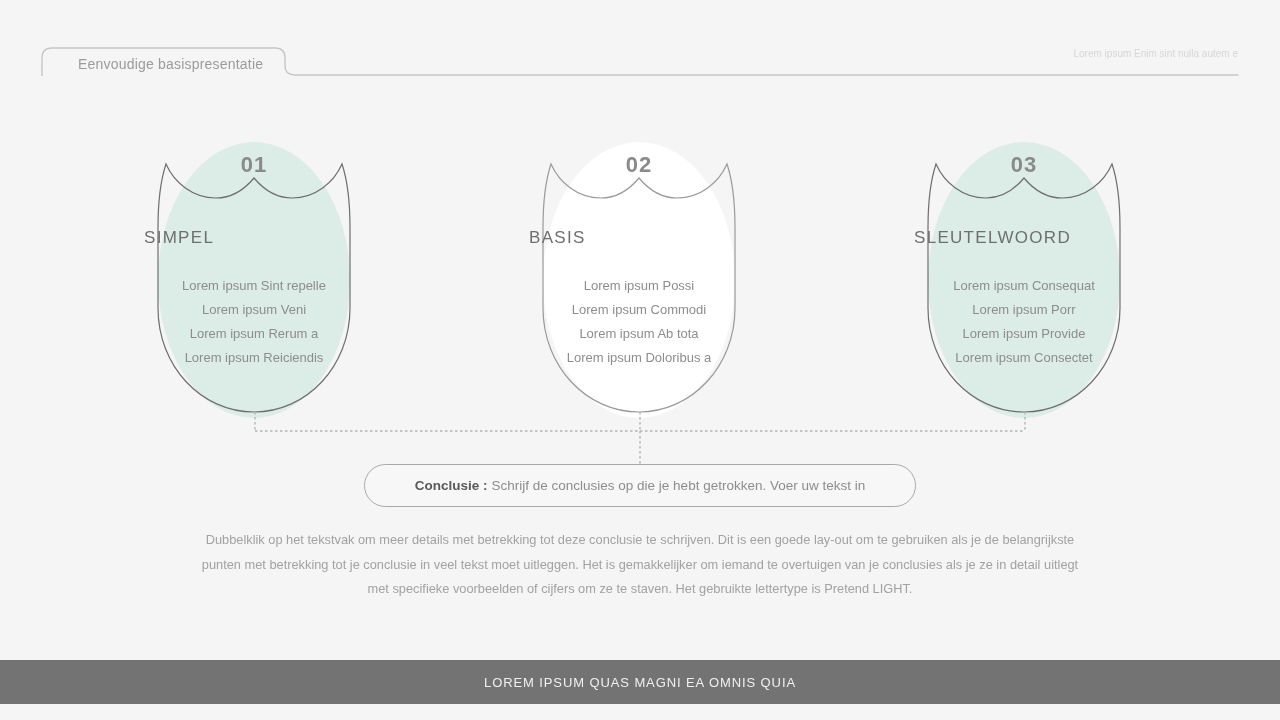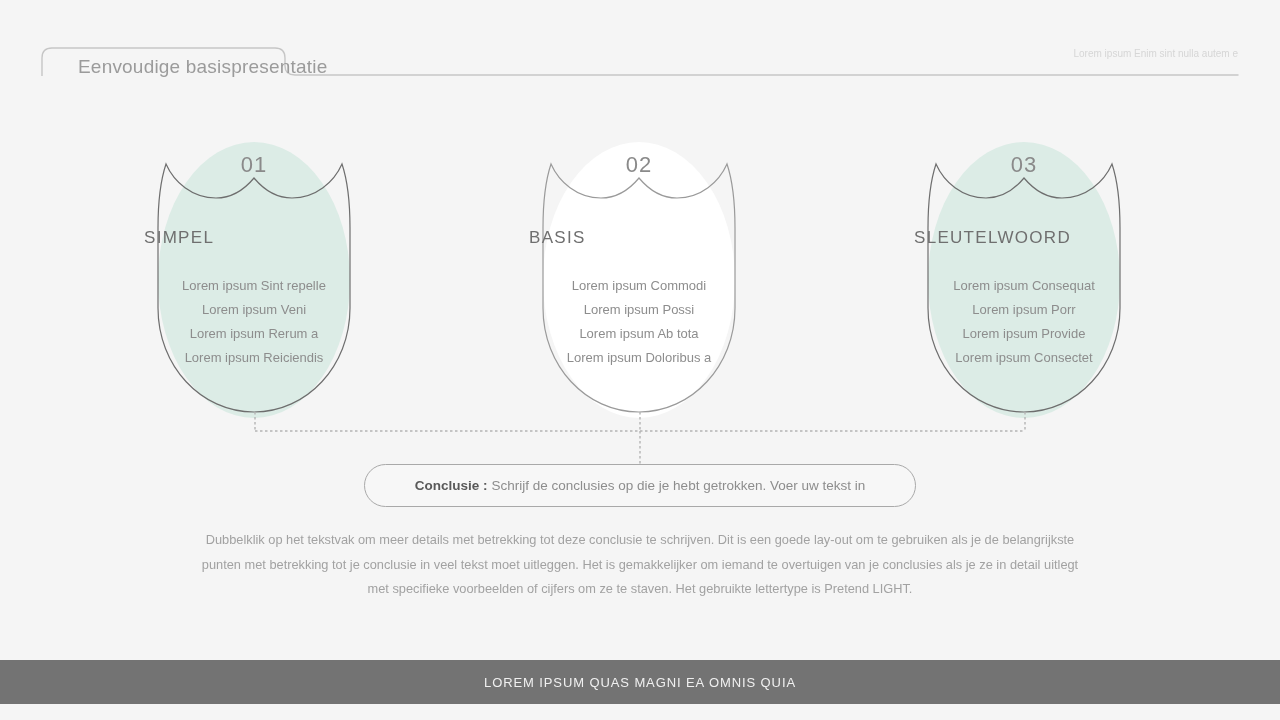--- a/index.html
+++ b/index.html
@@ -15,37 +15,38 @@
     background:#f5f5f5;
   }
 
   
   .tab-wrap {
     position:absolute; left:0; top:46px; width:1280px; height:30px;
   }
   .tab-svg { position:absolute; left:0; top:0; }
   .tab-label {
     position:absolute; left:78px; top:56px;
-    font-size:19px; color:#9b9b9b; letter-spacing:.2px;
+    font-size:14px; color:#9b9b9b; letter-spacing:.2px;
     white-space:nowrap;
   }
   .header-right {
     position:absolute; right:42px; top:48px;
     font-size:10px; color:#d6d6d6; white-space:nowrap;
   }
 
   
   .shield {
     position:absolute; width:220px; height:290px;
   }
   .shield svg { position:absolute; left:0; top:0; }
   .shield-num {
     position:absolute; left:0; top:12px; width:220px;
     text-align:center; font-size:22px; color:#8a8a8a;
     letter-spacing:1px;
+    font-weight:bold;
   }
   .shield-title {
     position:absolute; left:0; top:88px; width:220px;
     text-align:left; font-size:17px; color:#6f6f6f;
     letter-spacing:1.3px;
   }
   .shield-lines {
     position:absolute; left:0; top:134px; width:220px;
     text-align:center;
   }
@@ -118,22 +119,22 @@
   <div class="shield" style="left:529px; top:140px;">
     <svg width="220" height="290" viewBox="0 0 220 290">
       <ellipse cx="110" cy="140" rx="96" ry="138" fill="#ffffff"></ellipse>
       <path d="M14,88 C14,50 20,30 22,24 C30,42 48,58 72,58 C88,58 100,50 110,38
                C120,50 132,58 148,58 C172,58 190,42 198,24 C200,30 206,50 206,88
                L206,168 C206,226 163,272 110,272 C57,272 14,226 14,168 Z" fill="none" stroke="#9a9a9a" stroke-width="1.2"></path>
     </svg>
     <div class="shield-num">02</div>
     <div class="shield-title">BASIS</div>
     <div class="shield-lines">
+      <div>Lorem ipsum Possi</div>
       <div>Lorem ipsum Commodi</div>
-      <div>Lorem ipsum Possi</div>
       <div>Lorem ipsum Ab tota</div>
       <div>Lorem ipsum Doloribus a</div>
     </div>
   </div>
 
   <div class="shield" style="left:914px; top:140px;">
     <svg width="220" height="290" viewBox="0 0 220 290">
       <ellipse cx="110" cy="140" rx="96" ry="138" fill="#dcece6"></ellipse>
       <path d="M14,88 C14,50 20,30 22,24 C30,42 48,58 72,58 C88,58 100,50 110,38
                C120,50 132,58 148,58 C172,58 190,42 198,24 C200,30 206,50 206,88

